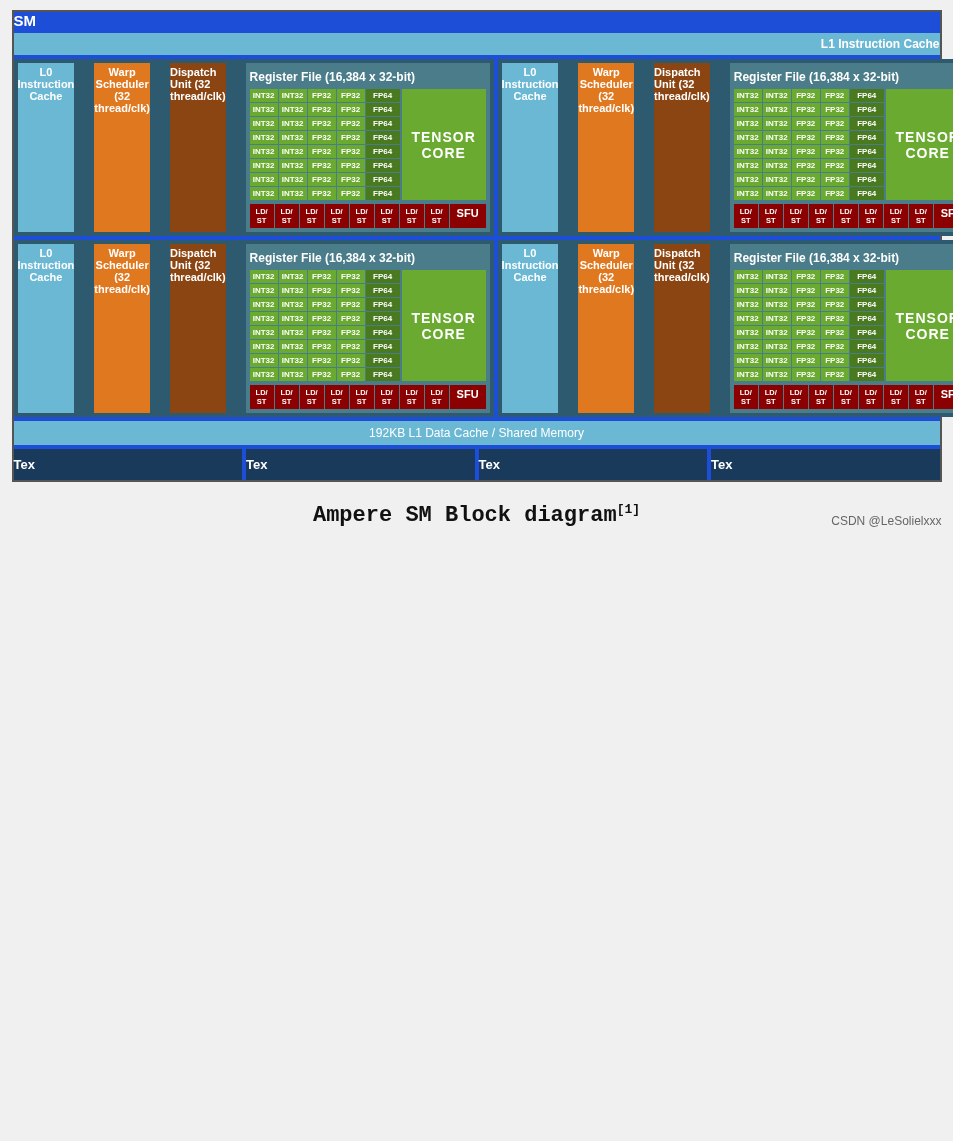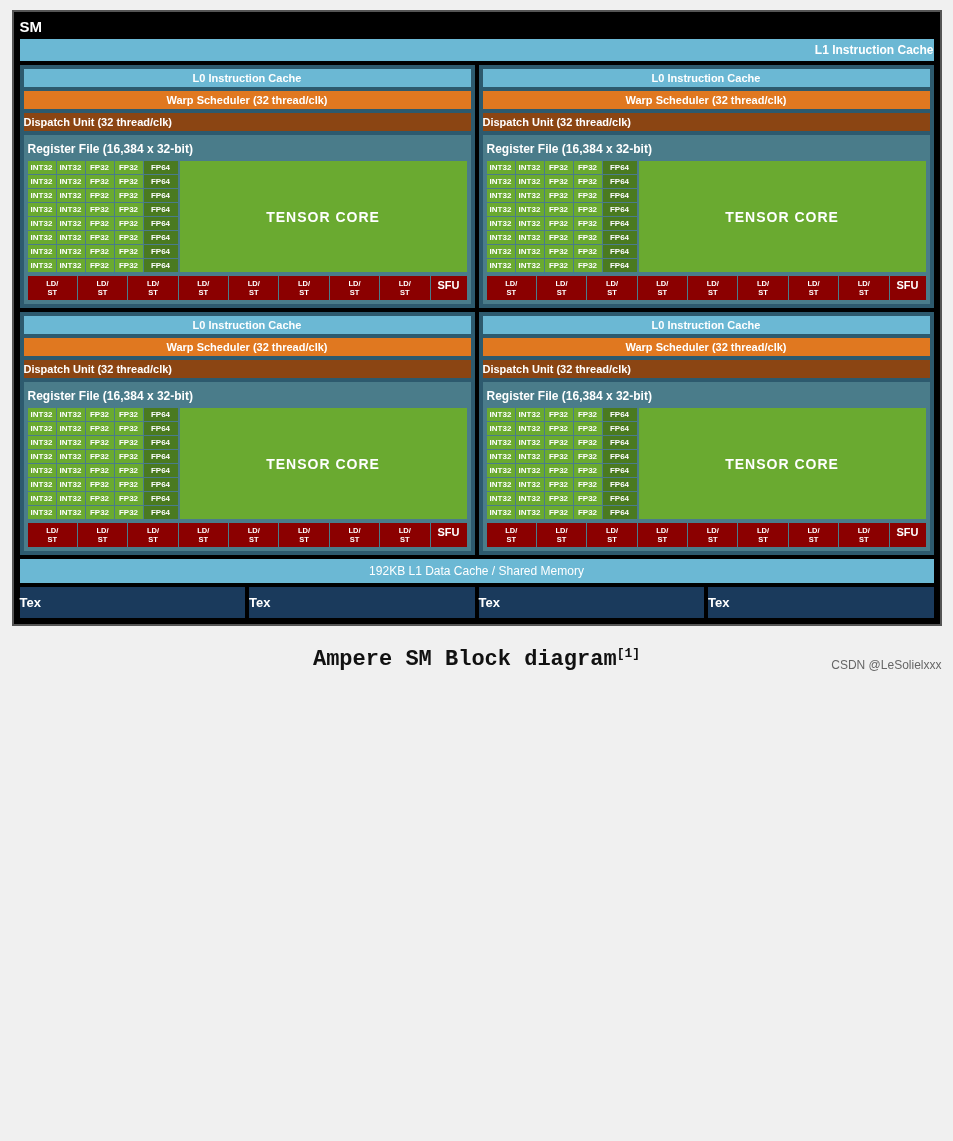--- a/index.html
+++ b/index.html
@@ -12,23 +12,22 @@
       flex-direction: column;
       align-items: center;
       padding: 10px;
     }
 
     .outer-wrapper {
       width: 930px;
     }
 
     .sm-container {
-      background: #000000;
+      background: #1d4ed8;
       border: 2px solid #555;
-      padding: 6px;
       position: relative;
     }
 
     .sm-title {
       color: white;
       font-weight: bold;
       font-size: 15px;
       margin-bottom: 4px;
     }
 
@@ -46,22 +45,22 @@
       display: grid;
       grid-template-columns: 1fr 1fr;
       gap: 4px;
       margin-bottom: 4px;
     }
 
     .quadrant {
       background: #2d5a6e;
       padding: 4px;
       display: flex;
-      flex-direction: column;
-      gap: 4px;
+      flex-direction: row;
+      gap: 20px;
     }
 
     .l0-instruction-cache {
       background: #6bb8d4;
       text-align: center;
       color: white;
       font-weight: bold;
       font-size: 11px;
       padding: 3px 0;
     }

